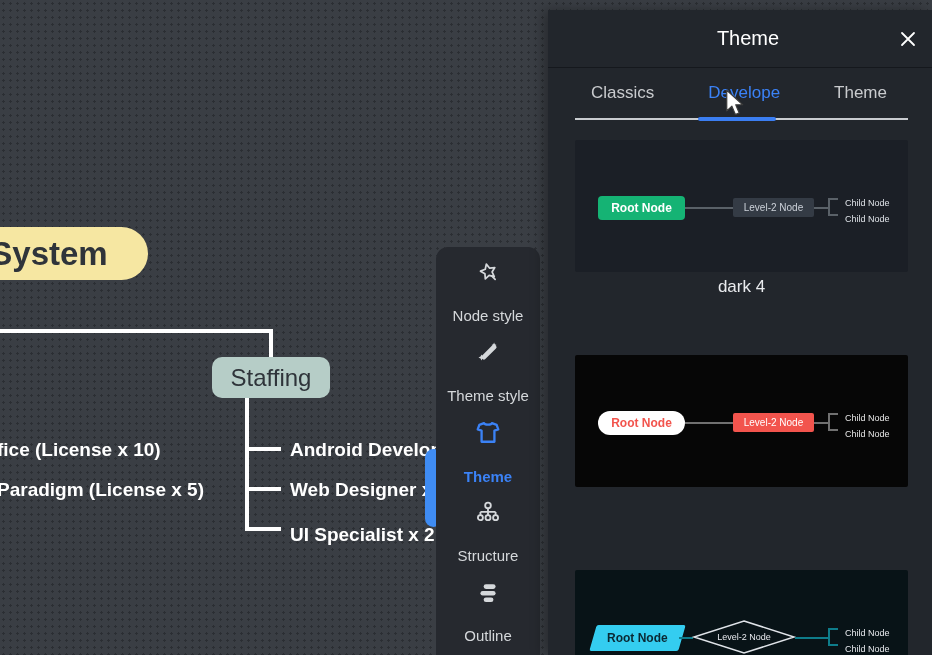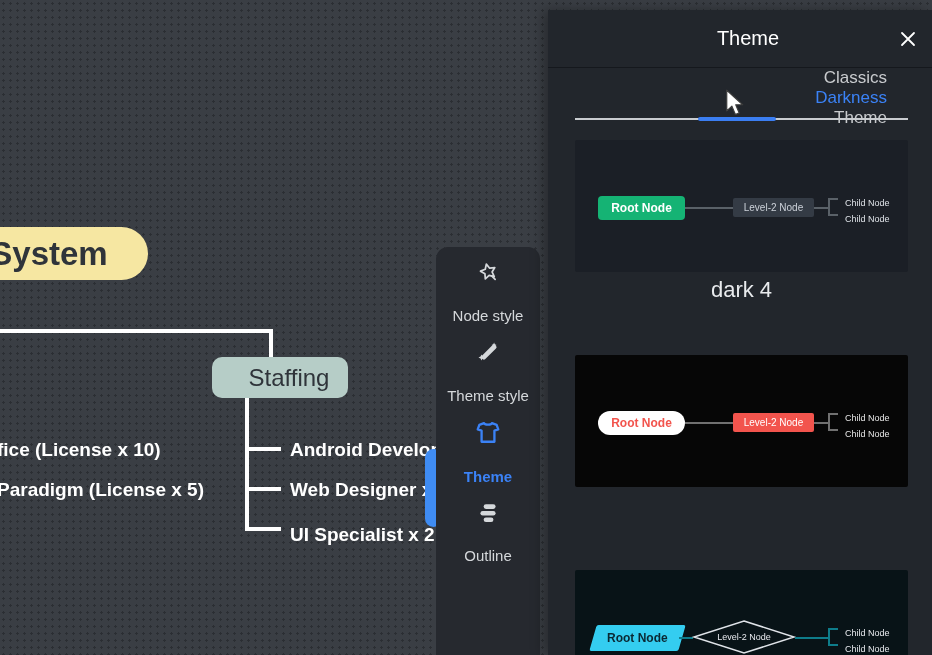--- a/index.html
+++ b/index.html
@@ -10,21 +10,21 @@
     background-image:radial-gradient(rgba(24,27,31,0.45) 1px, transparent 1.3px);
     background-size:7px 7px;
   }
   
   .mm-line{position:absolute;background:#ffffff;z-index:1;}
   .mm-node{position:absolute;display:flex;align-items:center;justify-content:center;
     z-index:2;color:#2f343a;cursor:pointer;}
   .node-system{left:-44px;top:227px;width:186px;height:53px;border-radius:27px;
     background:#f6e7a2;font-size:33px;font-weight:700;padding-right:6px;}
   .node-staffing{left:212px;top:357px;width:118px;height:41px;border-radius:10px;
-    background:#b6cdc7;font-size:24px;font-weight:400;padding-left:18px;}
+    background:#b6cdc7;font-size:24px;font-weight:400;}
   .mm-text{position:absolute;color:#ffffff;font-weight:700;font-size:19px;
     white-space:nowrap;z-index:1;cursor:pointer;}
   
   .blue-indicator{position:absolute;left:425px;top:449px;width:17px;height:78px;
     background:#3f8cf3;border-radius:9px;z-index:5;}
   
   .toolbar{position:absolute;left:436px;top:247px;width:104px;bottom:0;
     background:#26292f;border-radius:12px 12px 0 0;z-index:10;
     display:flex;flex-direction:column;align-items:center;padding-top:4px;}
   .tb-item{width:100%;height:80px;display:flex;flex-direction:column;align-items:center;
@@ -33,32 +33,32 @@
   .tb-item.active{color:#3b82f6;font-weight:700;}
   
   .panel{position:absolute;left:548px;top:10px;width:384px;height:645px;
     background:#22262c;z-index:20;overflow:hidden;box-shadow:-5px 0 12px rgba(0,0,0,0.3);}
   .panel-header{position:relative;height:57px;border-bottom:1px solid #15181d;
     display:flex;align-items:center;justify-content:center;}
   .panel-title{color:#ffffff;font-size:20px;transform:translateX(8px);}
   .panel-close{position:absolute;right:13px;top:50%;transform:translateY(-50%);
     width:22px;height:22px;display:flex;align-items:center;justify-content:center;cursor:pointer;}
   .tabs{position:absolute;top:58px;left:16px;right:0;height:50px;
-    display:flex;align-items:flex-end;justify-content:space-between;
-    padding:0 45px 0 27px;box-sizing:border-box;flex-direction:column;}
+    display:flex;align-items:center;justify-content:space-between;
+    padding:0 45px 0 27px;box-sizing:border-box;}
   .tab{font-size:17px;color:#c9cbce;cursor:pointer;white-space:nowrap;}
   .tab.active{color:#3b82f6;}
   .tab-underline{position:absolute;top:108px;left:27px;width:333px;height:2px;background:#c9ccd0;}
   .tab-underline-active{position:absolute;top:107px;left:150px;width:78px;height:4px;
     background:#3b7ef2;border-radius:2px;z-index:2;}
   .theme-card{position:absolute;left:27px;width:333px;cursor:pointer;}
   .card1{top:130px;} .card2{top:345px;} .card3{top:560px;}
   .preview{position:relative;height:132px;border-radius:2px;overflow:hidden;}
   .t4 .preview{background:#1b1f26;} .t3 .preview{background:#060606;} .t2 .preview{background:#081317;}
-  .theme-name{text-align:center;color:#e9ebee;font-size:22px;margin-top:5px;height:21px;}
+  .theme-name{text-align:center;color:#e9ebee;font-size:17px;margin-top:5px;height:21px;}
   
   .mini-root{position:absolute;left:23px;top:56px;width:87px;height:24px;
     display:flex;align-items:center;justify-content:center;font-size:12px;font-weight:700;}
   .t4 .mini-root{background:#15b374;color:#ffffff;border-radius:4px;}
   .t3 .mini-root{background:#ffffff;color:#f2544d;border-radius:12px;}
   .t2 .mini-root{left:18px;top:55px;width:89px;height:26px;background:#34cdf0;color:#0a2833;
     border-radius:2px;transform:skewX(-16deg);}
   .t2 .mini-root span{display:block;transform:skewX(16deg);}
   .mini-line{position:absolute;height:2px;}
   .t4 .mini-line{background:#5a6168;} .t3 .mini-line{background:#707070;} .t2 .mini-line{background:#0e7c8a;}
@@ -130,20 +130,32 @@
   <div class="tb-item active">
     <span>
       <svg width="28" height="28" viewBox="0 0 24 24" fill="none" stroke="#3b82f6" stroke-width="2" stroke-linejoin="round">
         <path d="M8.6 3.6 C9.1 5.3 14.9 5.3 15.4 3.6 L19.4 5.1 L20.8 8.9 L17.5 10 L17.5 19.5 L6.5 19.5 L6.5 10 L3.2 8.9 L4.6 5.1 Z"></path>
       </svg>
     </span>
     <span class="tb-label">Theme</span>
   </div>
   <div class="tb-item">
     <span>
+      <svg width="26" height="26" viewBox="0 0 24 24" fill="none" stroke="#d5d8db" stroke-width="1.7">
+        <circle cx="12" cy="5" r="2.6"></circle>
+        <path d="M12 7.6 V11 M5 11 H19 M5 11 V13.8 M12 11 V13.8 M19 11 V13.8"></path>
+        <circle cx="5" cy="16.3" r="2.3"></circle>
+          <circle cx="12" cy="16.3" r="2.3"></circle>
+          <circle cx="19" cy="16.3" r="2.3"></circle>
+      </svg>
+    </span>
+    <span class="tb-label">Structure</span>
+  </div>
+  <div class="tb-item">
+    <span>
       <svg width="26" height="26" viewBox="0 0 24 24" fill="#d5d8db">
         <rect x="8" y="4" width="11" height="4.2" rx="2.1"></rect>
         <rect x="5" y="10.1" width="14" height="4.2" rx="2.1"></rect>
         <rect x="8" y="16.2" width="9" height="4.2" rx="2.1"></rect>
       </svg>
     </span>
     <span class="tb-label">Outline</span>
   </div>
 </div>
 
@@ -152,21 +164,21 @@
     <span class="panel-title">Theme</span>
     <span class="panel-close">
       <svg width="18" height="18" viewBox="0 0 18 18" stroke="#ffffff" stroke-width="1.8" stroke-linecap="round">
         <path d="M3 3 L15 15 M15 3 L3 15"></path>
       </svg>
     </span>
   </div>
 
   <div class="tabs">
     <span class="tab">Classics</span>
-    <span class="tab active">Darkness</span>
+    <span class="tab active">Develope</span>
     <span class="tab">Theme</span>
   </div>
   <div class="tab-underline"></div>
   <div class="tab-underline-active"></div>
 
   <div class="theme-card card1 t4">
     <div class="preview">
       <div class="mini-root">Root Node</div>
       <div class="mini-line mini-line1"></div>
       <div class="mini-level2">Level-2 Node</div>

